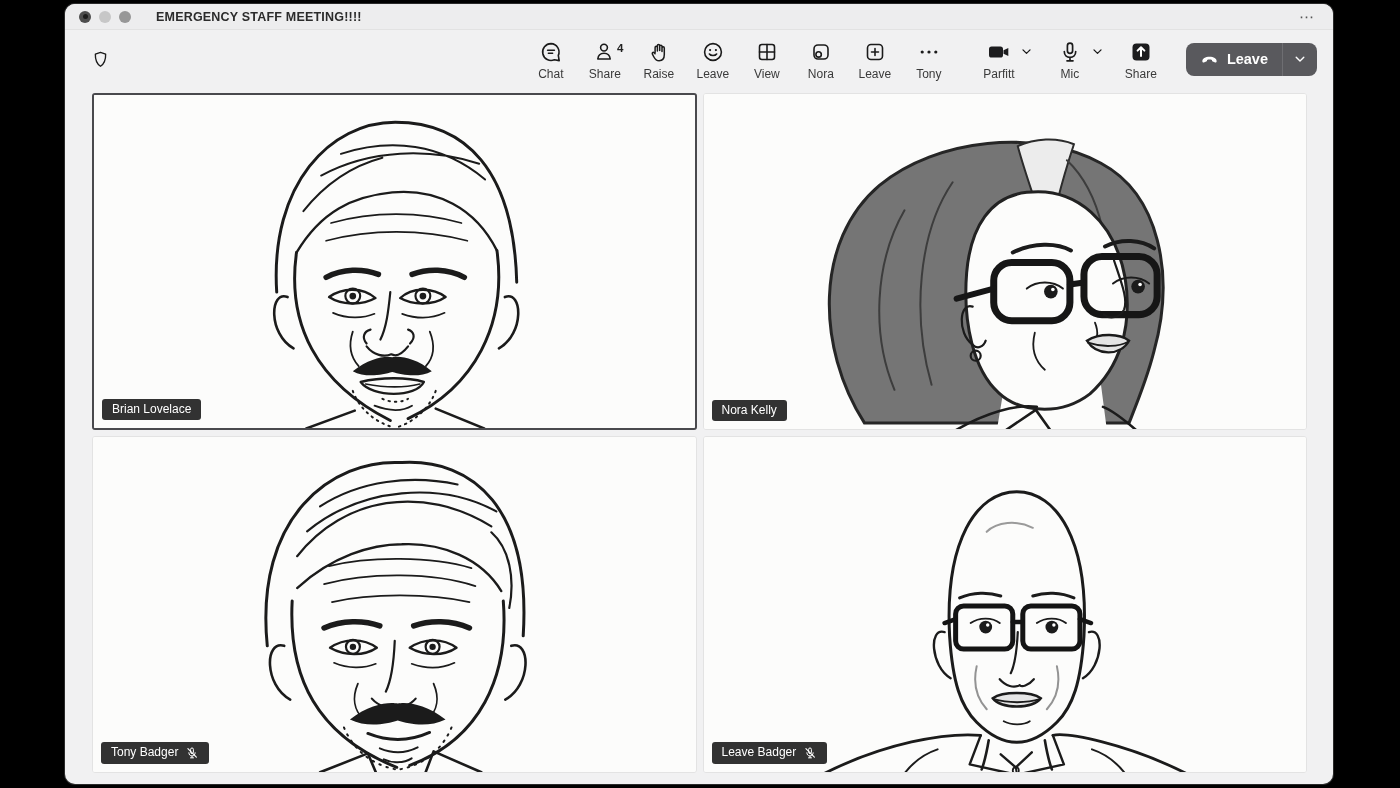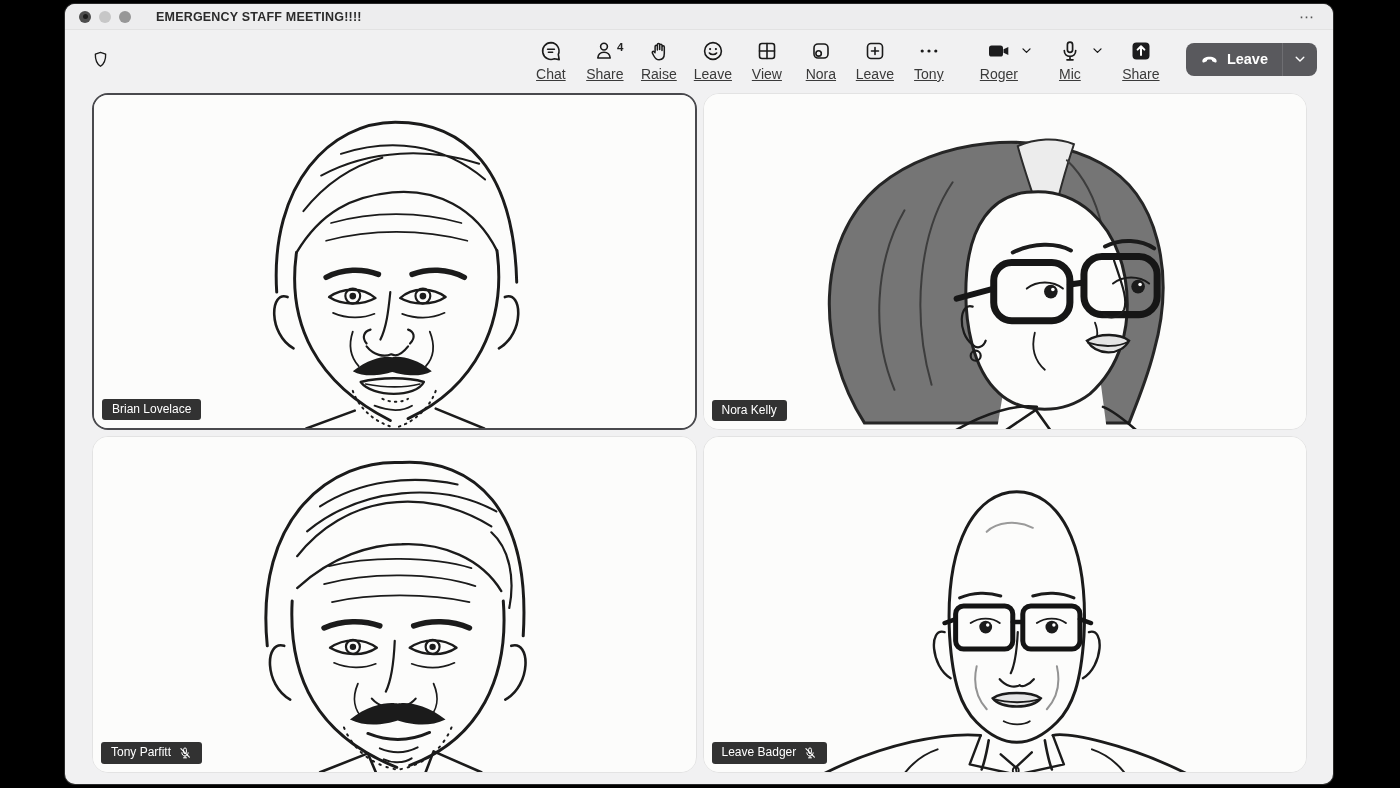--- a/index.html
+++ b/index.html
@@ -26,37 +26,37 @@
 
   
   .toolbar { height:58px; display:flex; align-items:center; padding:0 16px 0 26px;
     flex:0 0 auto; background:#f1f1f2; }
   .shield-wrap { width:30px; display:flex; align-items:center; }
   .tb-spacer { flex:1; }
   .tb-group { display:flex; align-items:flex-start; }
   .tb-item { width:54px; display:flex; flex-direction:column; align-items:center; gap:3px;
     cursor:pointer; padding-top:2px; }
   .tb-item svg { display:block; }
-  .tb-label { font-size:14px; color:#3a3a3a;text-decoration:underline; }
+  .tb-label { font-size:12px; color:#3a3a3a; }
   .icon-badge-row { position:relative; }
   .tb-badge { position:absolute; left:24px; top:2px; font-size:11.5px; font-weight:bold; color:#222; }
   .av-group { display:flex; align-items:flex-start; margin-left:18px; }
   .av-item { display:flex; flex-direction:column; align-items:center; gap:3px; width:50px; padding-top:2px; cursor:pointer; }
   .chev { padding:6px 4px 0 0; cursor:pointer; margin:0 8px 0 -4px; }
   .leave-btn { margin-left:20px; height:33px; background:#59595d; border-radius:8px;
     display:flex; align-items:center; color:#fff; cursor:pointer; overflow:hidden; }
   .leave-main { display:flex; align-items:center; gap:8px; padding:0 14px 0 14px; height:100%; }
   .leave-text { font-size:14.5px; font-weight:bold; }
   .leave-sep { width:1px; height:100%; background:#6e6e72; }
   .leave-chev { padding:0 10px; height:100%; display:flex; align-items:center; }
 
   
   .grid { flex:1; display:grid; grid-template-columns:1fr 1fr; grid-template-rows:1fr 1fr;
     gap:6px; padding:5px 26px 11px 27px; }
-  .tile { position:relative; background:#fcfcfc; border-radius:16px; overflow:hidden;
+  .tile { position:relative; background:#fcfcfc; border-radius:3px; overflow:hidden;
     border:1px solid #e3e3e3; cursor:pointer; }
   .tile.active { border:2.5px solid #49494d; }
   .tile svg.portrait { position:absolute; inset:0; width:100%; height:100%; }
   .nametag { position:absolute; left:8px; bottom:8px; background:rgba(34,34,34,.93);
     color:#fff; font-size:12px; padding:4px 10px; border-radius:3px;
     display:flex; align-items:center; gap:7px; line-height:1.1; }
   .nametag svg { display:block; }
 
   .ink { stroke:#1b1b1b; fill:none; stroke-linecap:round; stroke-linejoin:round; }
 </style>
@@ -154,21 +154,21 @@
         <span class="tb-label">Tony</span>
       </div>
     </div>
 
     <div class="av-group">
       <div class="av-item">
         <svg width="26" height="24" viewBox="0 0 26 24">
           <rect x="3" y="6.5" width="14" height="11" rx="2.6" fill="#1c1c1e"></rect>
           <path d="M17.5 10.2 L22.3 8 V16 L17.5 13.8 Z" fill="#1c1c1e"></path>
         </svg>
-        <span class="tb-label">Roger</span>
+        <span class="tb-label">Parfitt</span>
       </div>
       <div class="chev">
         <svg width="13" height="13" viewBox="0 0 24 24">
           <path class="ink" stroke-width="2.4" d="M5.5 9 L12 15.5 L18.5 9"></path>
         </svg>
       </div>
 
       <div class="av-item">
         <svg width="24" height="24" viewBox="0 0 24 24">
           <rect class="ink" stroke-width="1.7" x="9.4" y="3.2" width="5.2" height="10.2" rx="2.6"></rect>
@@ -287,21 +287,21 @@
         <path class="ink" stroke-width="1.7" d="M242 227 C256 233 272 233 284 228 M320 228 C334 233 350 233 363 227"></path>
         <path class="ink" stroke-width="2.2" d="M303 205 C302 228 300 244 294 256 M280 263 C287 271 297 273 305 270 M324 263 C317 271 309 272 305 270"></path>
         <path class="ink" stroke-width="1.8" d="M266 248 C260 262 262 275 272 284 M342 248 C348 262 346 275 336 284"></path>
         <path d="M258 284 C278 268 298 266 306 268 C314 266 334 268 354 284 C338 292 318 289 306 285 C294 289 274 292 258 284 Z" fill="#1b1b1b"></path>
         <path class="ink" stroke-width="3" d="M276 298 C296 306 318 306 338 297"></path>
         <path class="ink" stroke-width="2" d="M288 313 C300 318 314 318 326 312 M292 324 C300 328 312 328 320 323"></path>
         <path class="ink" stroke-width="2" stroke-dasharray="1.5 6" d="M252 292 C262 316 282 330 304 334 M360 292 C350 316 330 330 308 334"></path>
         <path class="ink" stroke-width="2.6" d="M228 337 L276 318 L284 337 M390 337 L342 316 L334 337"></path>
       </svg>
       <div class="nametag">
-        <span>Tony Parfitt</span>
+        <span>Tony Badger</span>
         <svg width="14" height="14" viewBox="0 0 24 24">
           <rect x="9.6" y="3.4" width="4.8" height="9.6" rx="2.4" fill="none" stroke="#fff" stroke-width="1.7"></rect>
           <path d="M6.6 11.5 C6.6 15.1 9 17.1 12 17.1 C15 17.1 17.4 15.1 17.4 11.5 M12 17.1 V20 M9.4 20.3 H14.6" fill="none" stroke="#fff" stroke-width="1.7" stroke-linecap="round"></path>
           <path d="M5 4.5 L19.5 19" stroke="#fff" stroke-width="2" stroke-linecap="round"></path>
         </svg>
       </div>
     </div>
 
     <div class="tile">
       <svg class="portrait" viewBox="0 0 601 337" preserveAspectRatio="xMidYMid slice">

